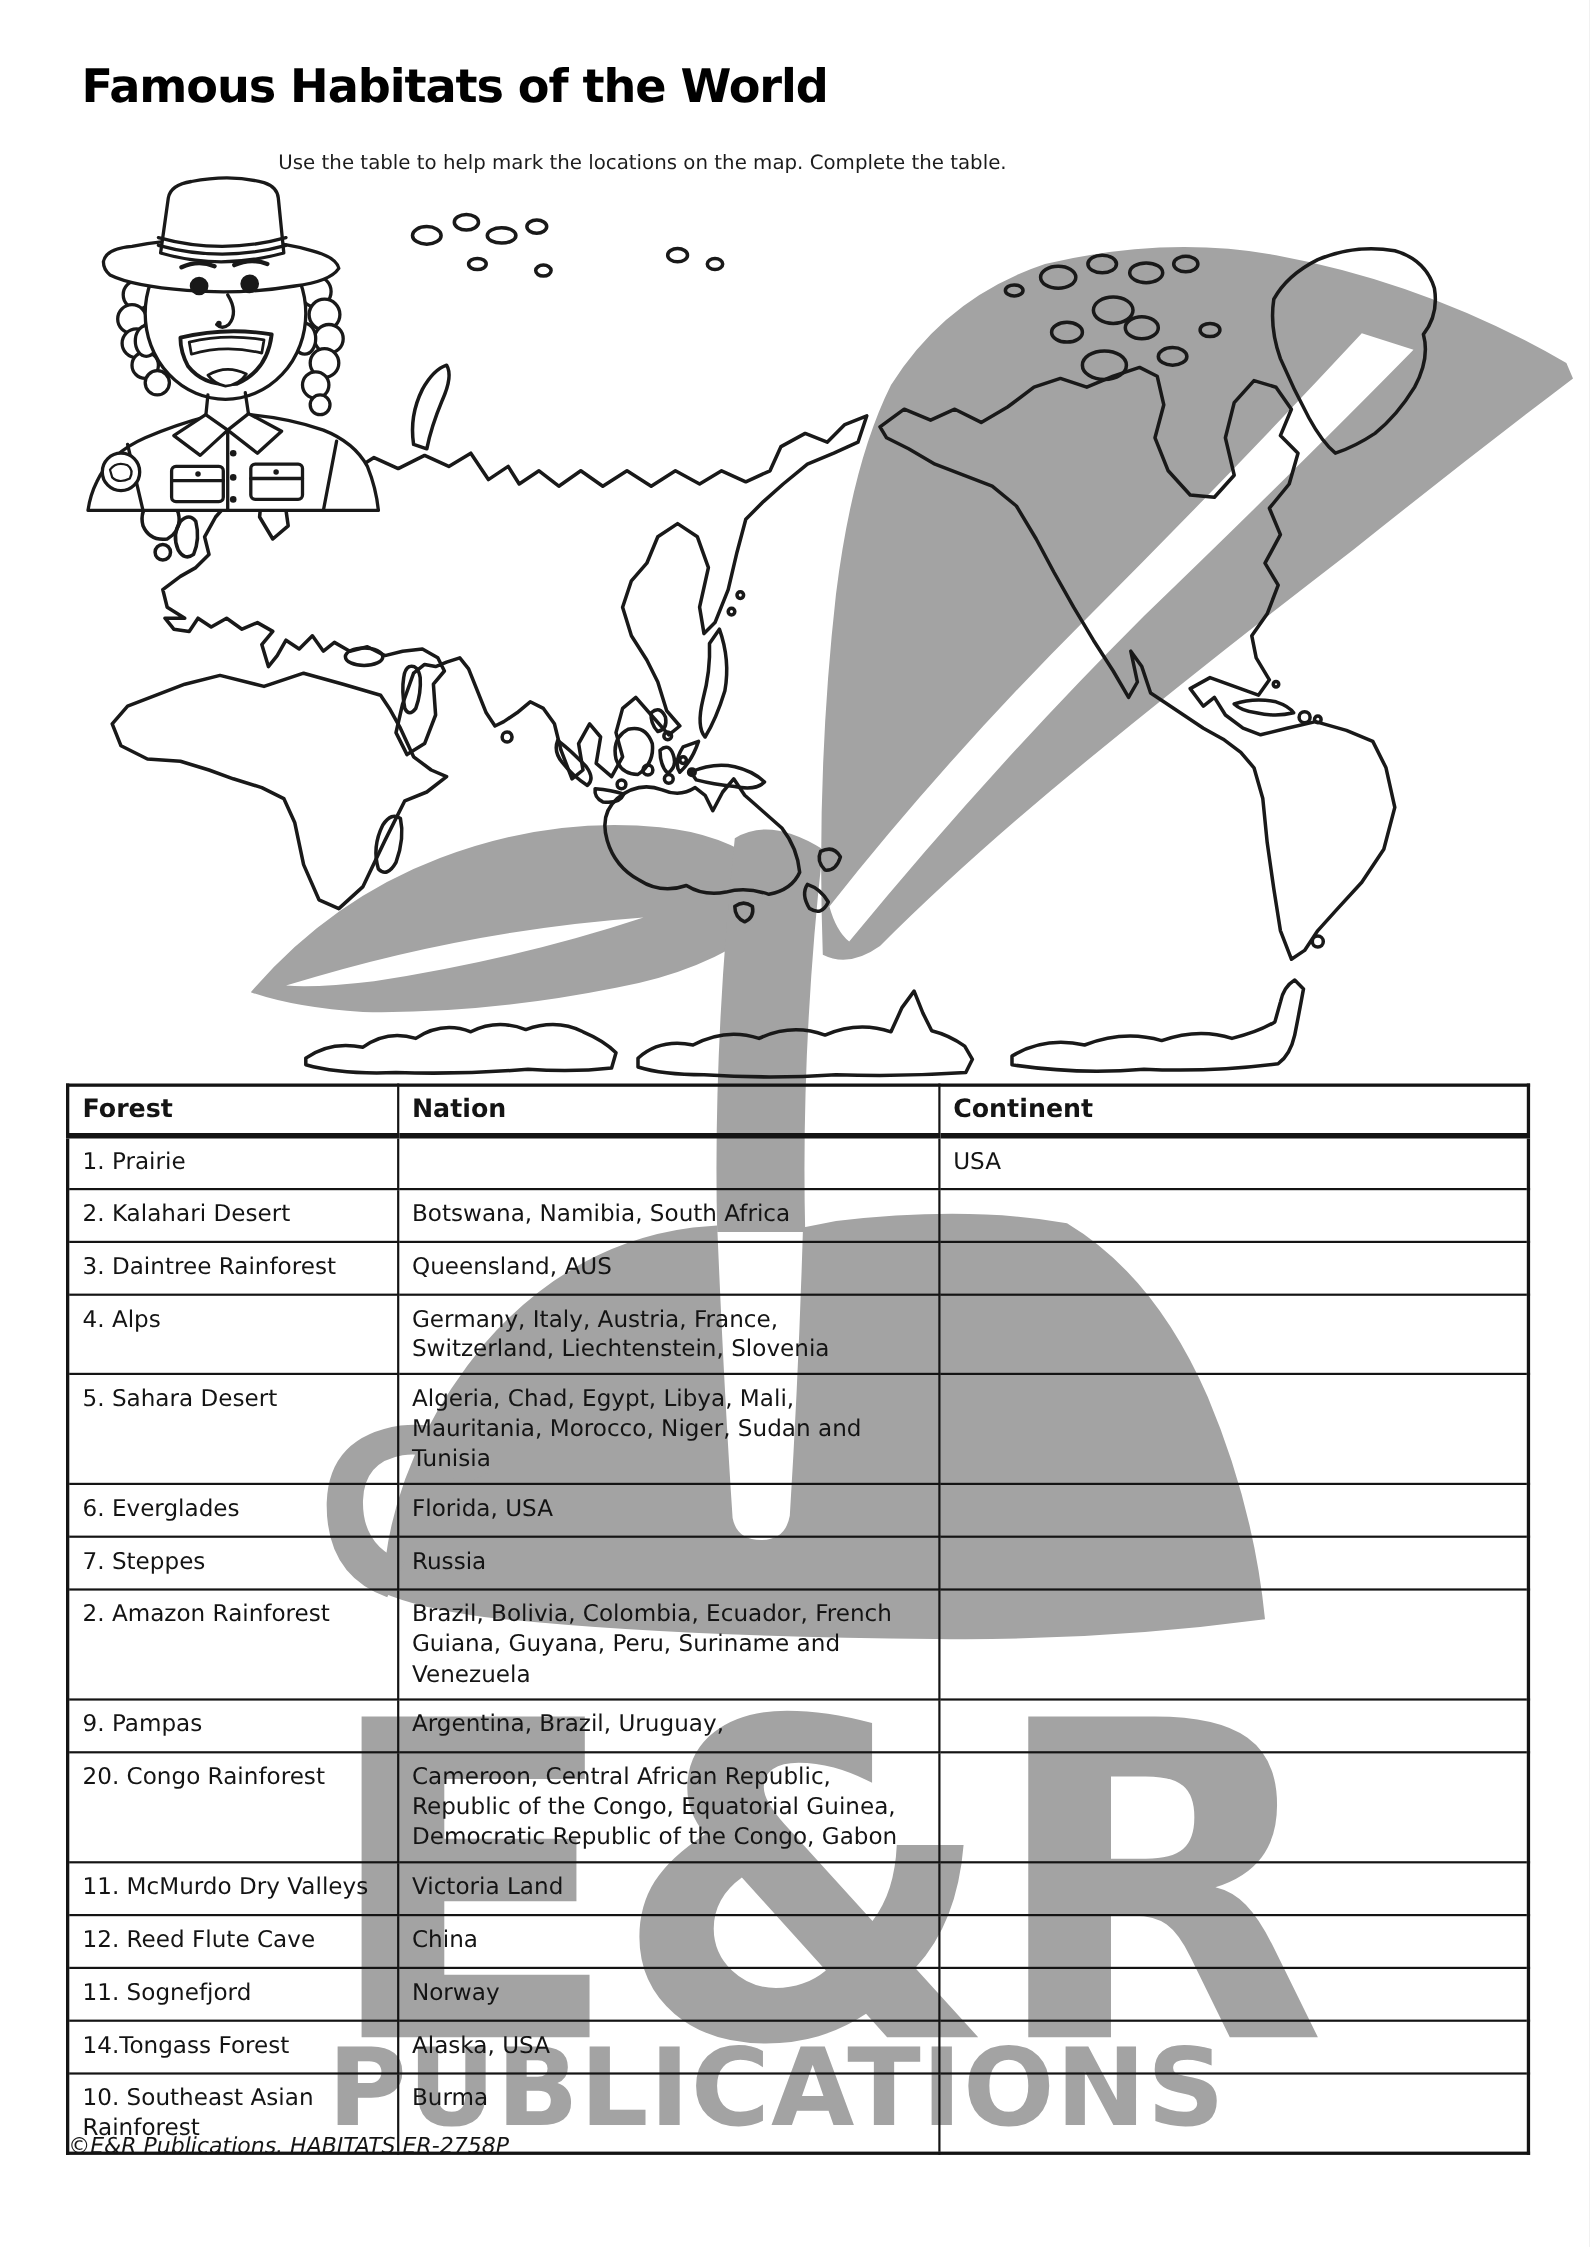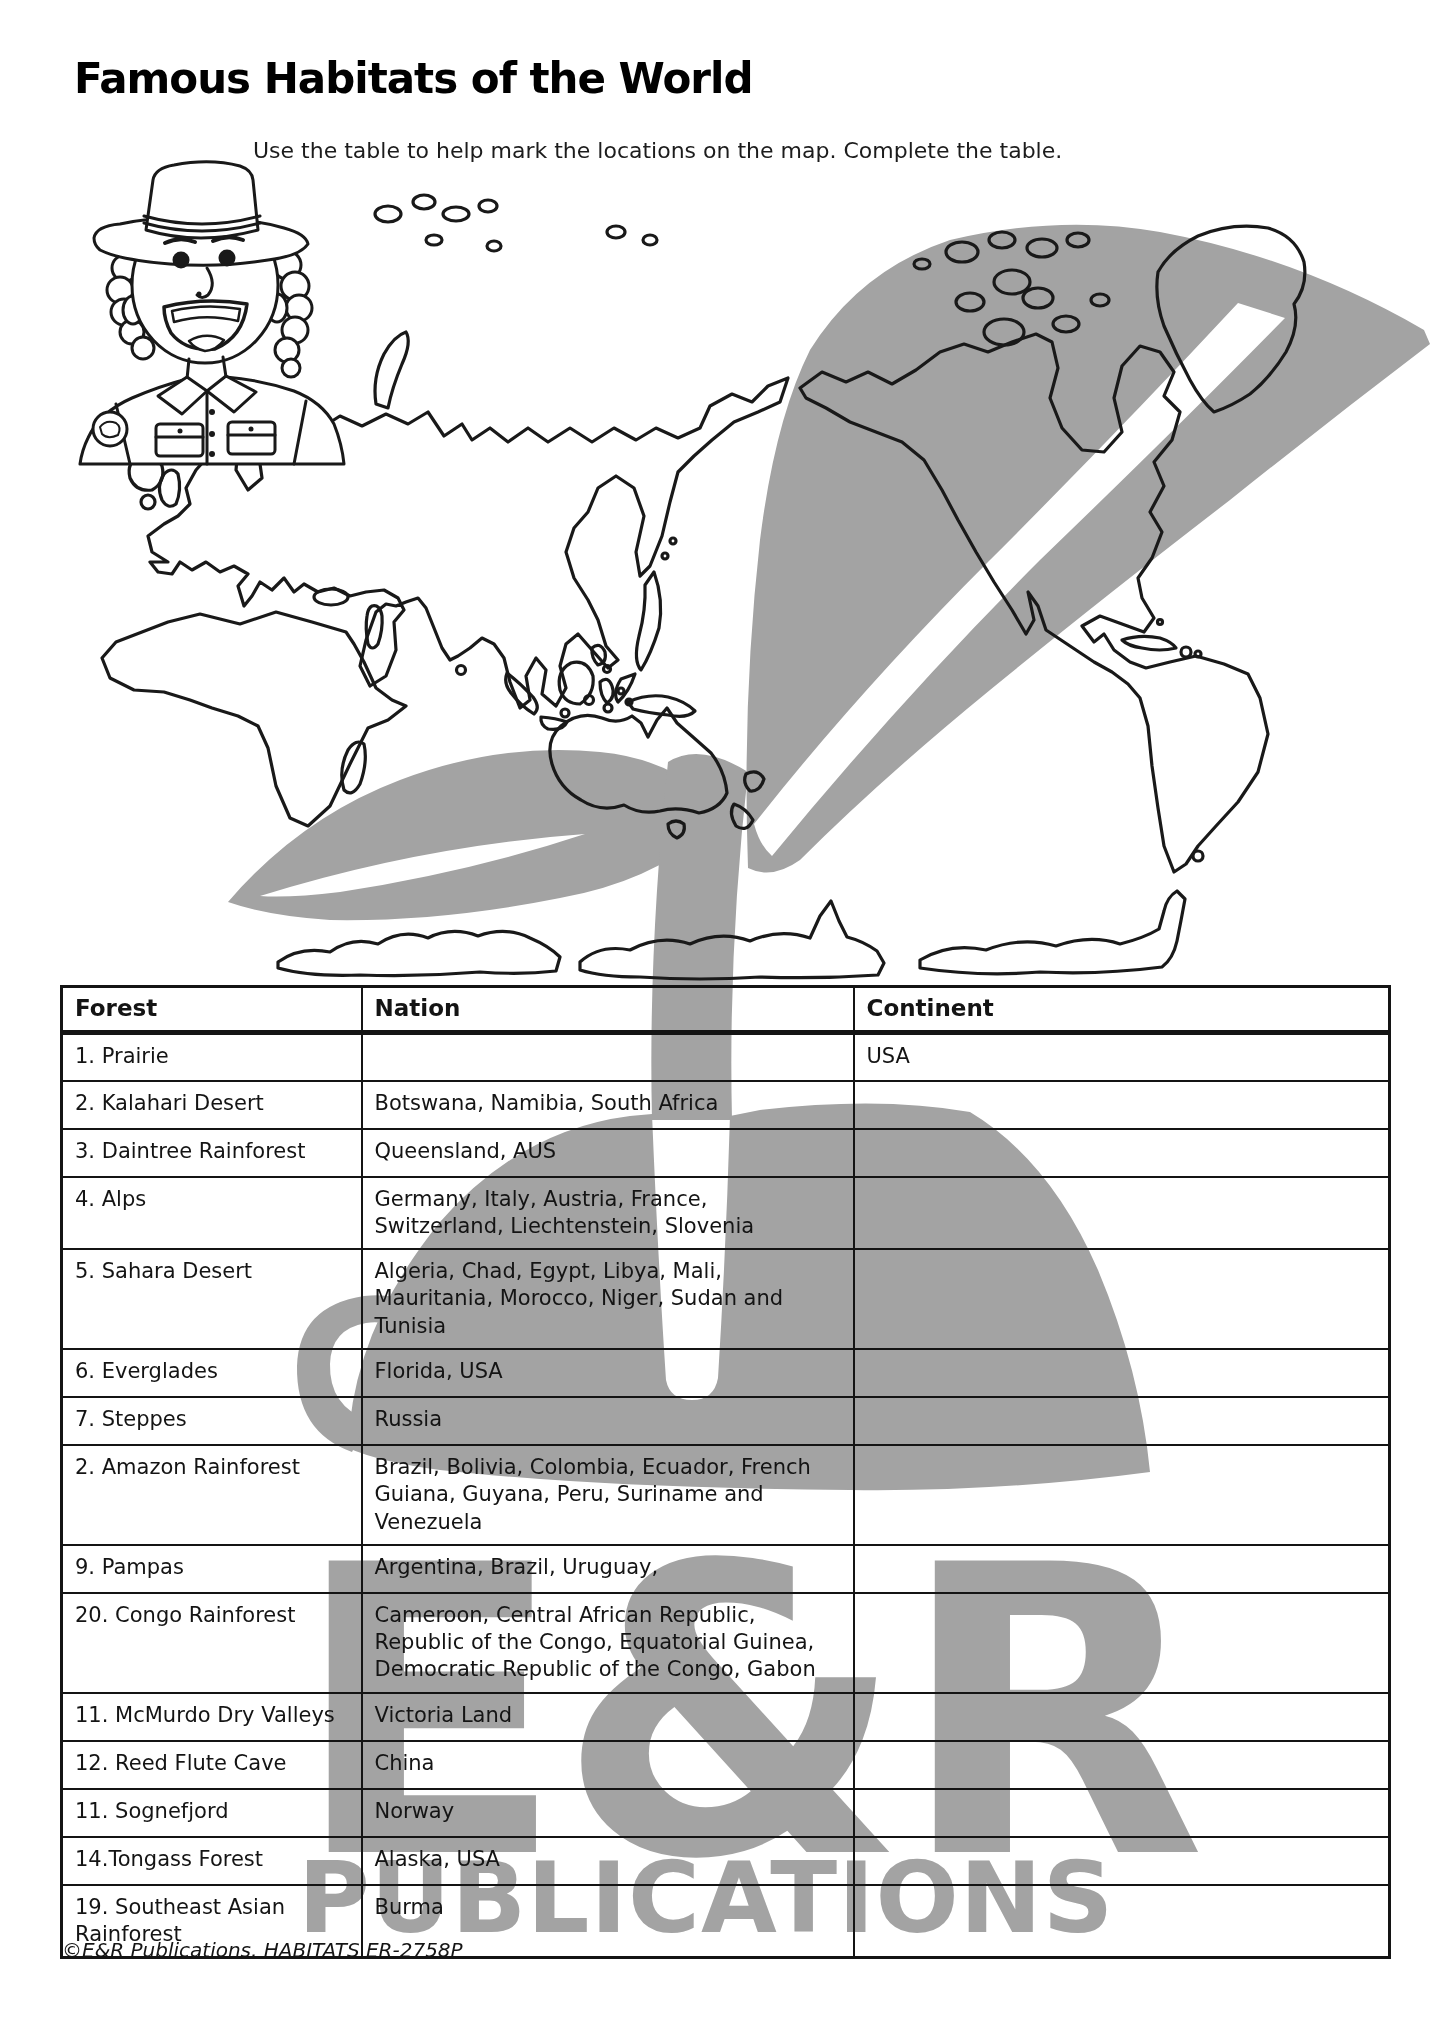--- a/index.html
+++ b/index.html
@@ -12,21 +12,21 @@
   #watermark-svg{z-index:1;}
   #map-svg{z-index:2;}
   #character-svg{z-index:3;}
   .ink{z-index:4;}
   #page-title{
     position:absolute;left:74px;top:54px;margin:0;
     font-size:42px;font-weight:bold;letter-spacing:-1px;color:#000000;
   }
   #instruction{
     position:absolute;left:253px;top:138px;margin:0;
-    font-size:22px;color:#1c1c1c;
+    font-size:18px;color:#1c1c1c;
   }
   #habitat-table{
     position:absolute;left:60px;top:985px;width:1328px;
     border-collapse:collapse;table-layout:fixed;background:transparent;
     font-size:21px;line-height:1.3;color:#141414;
   }
   #habitat-table col.c-forest{width:300px;}
   #habitat-table col.c-nation{width:492px;}
   #habitat-table col.c-continent{width:536px;}
   #habitat-table th,#habitat-table td{
@@ -283,21 +283,21 @@
           <td>11. Sognefjord</td>
           <td>Norway</td>
           <td></td>
         </tr>
         <tr>
           <td>14.Tongass Forest</td>
           <td>Alaska, USA</td>
           <td></td>
         </tr>
         <tr>
-          <td>19. Southeast Asian Rainforest</td>
+          <td>10. Southeast Asian Rainforest</td>
           <td>Burma</td>
           <td></td>
         </tr>
       </tbody>
   </table>
 
   <p id="footer-line" class="ink">©E&amp;R Publications. HABITATS  ER-2758P</p>
 </div>
 
 </body></html>

